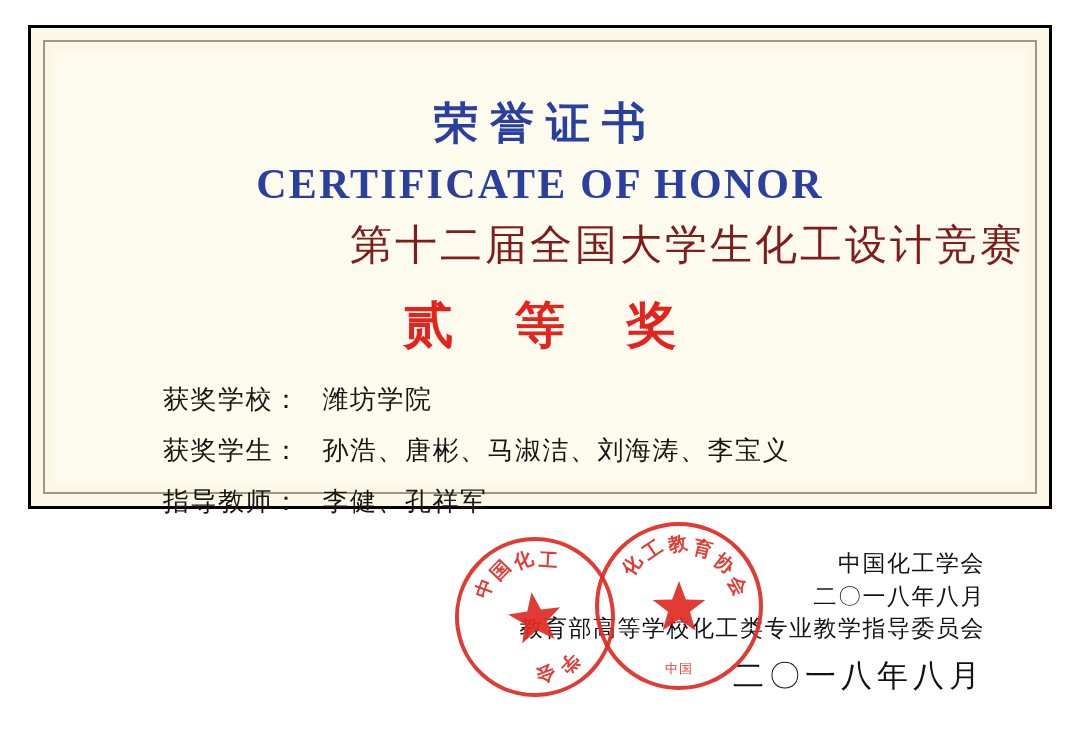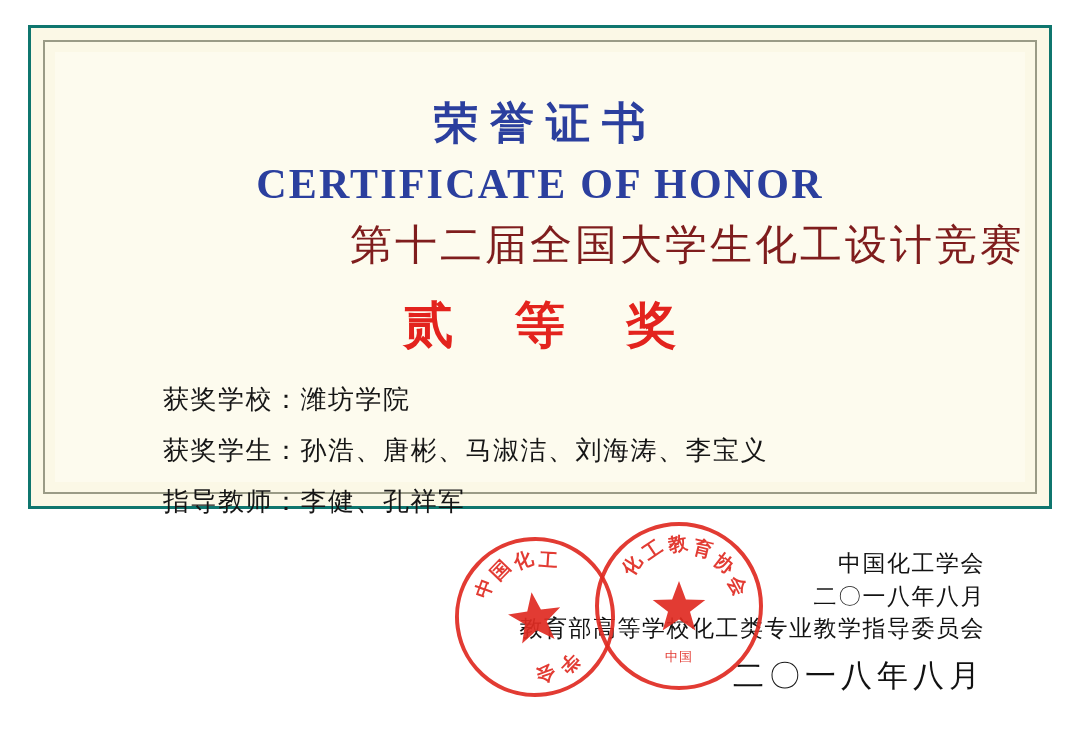--- a/index.html
+++ b/index.html
@@ -15,21 +15,21 @@
   }
 
   #certificate {
     position: absolute;
     left: 28px;
     top: 25px;
     width: 1024px;
     height: 484px;
     background: #fbf8e6;
     box-sizing: border-box;
-    border: 3px solid #0f766e;
+    border: 3px solid #000000;
   }
   #inner-frame {
     position: absolute;
     left: 12px;
     top: 12px;
     right: 12px;
     bottom: 12px;
     border: 2px solid #9a9b86;
     box-sizing: border-box;
   }
@@ -108,20 +108,21 @@
     margin-bottom: 16px;
     font-family: Liberation Mono, monospace;
     font-size: 26px;
     color: #161616;
   }
   .field-label {
     letter-spacing: 1.5px;
     white-space: nowrap;
   }
   .field-value {
+    margin-left: 22px;
     letter-spacing: 1.5px;
     white-space: nowrap;
   }
 
   
   .issuers {
     position: absolute;
     right: 40px;
     top: 495px;
     width: 560px;
@@ -185,21 +186,21 @@
     top: 50%;
     font-family: "DejaVu Serif", serif;
     font-size: 19px;
     font-weight: bold;
     transform-origin: 0 0;
   }
   .seal-bottom-text {
     position: absolute;
     left: 0;
     right: 0;
-    bottom: 20px;
+    bottom: 8px;
     text-align: center;
     font-family: "DejaVu Serif", serif;
     font-size: 13px;
     letter-spacing: 1px;
   }
 </style>
 </head>
 <body>
 
 <div id="certificate">

